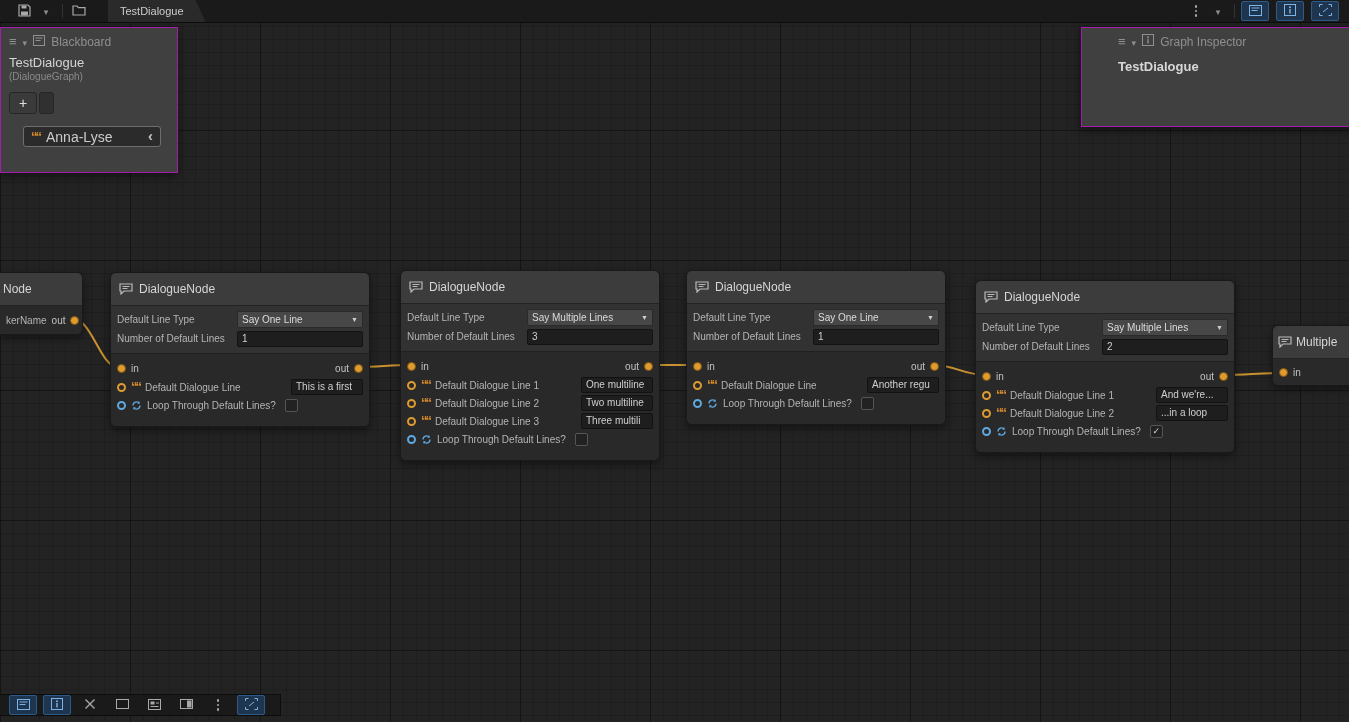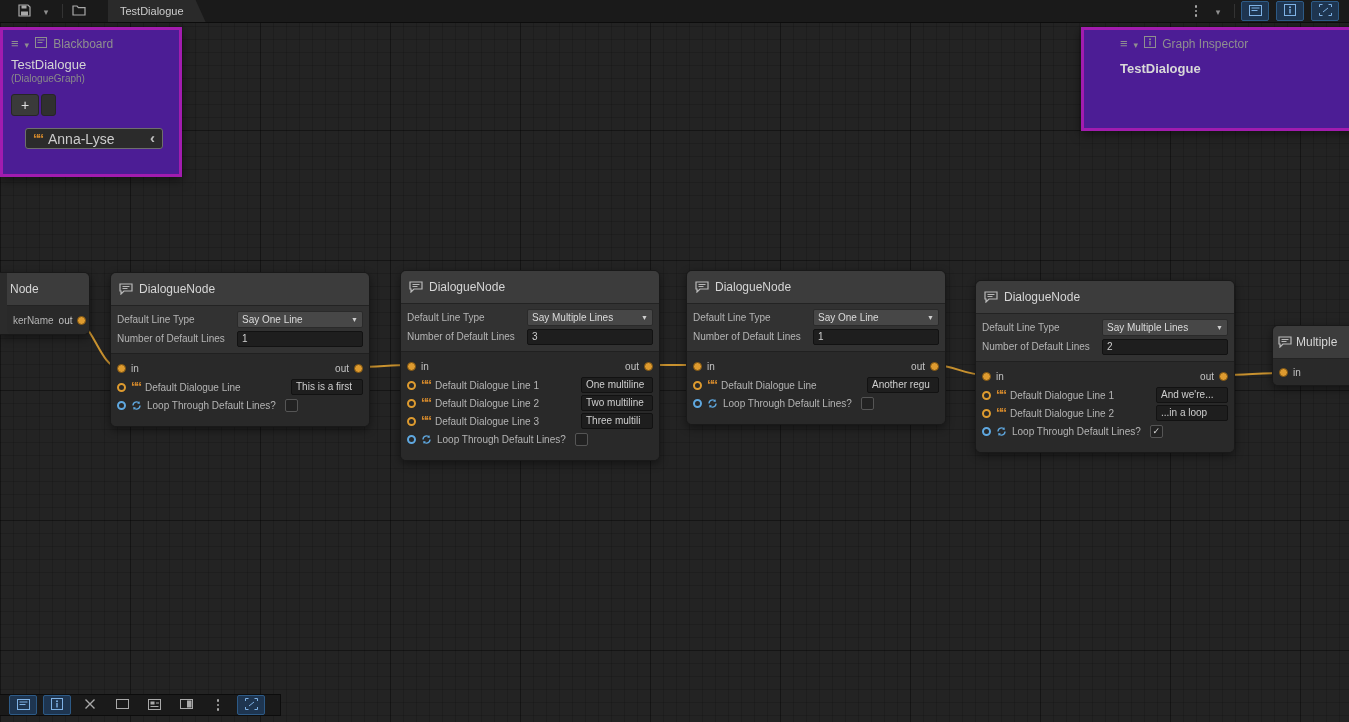--- a/index.html
+++ b/index.html
@@ -49,21 +49,21 @@
         display:flex;align-items:center;justify-content:center;color:#d8d8d8;font-size:9px;
         line-height:11px;margin-left:4px;cursor:pointer;flex:none;}
   .node-icon svg{display:block;}
   
   .node.cut-left{border-left:none;border-top-left-radius:0;border-bottom-left-radius:0;}
   .node.cut-left .node-title{border-top-left-radius:0;padding-left:3px;}
   .simple-row{display:flex;justify-content:space-between;align-items:center;height:28px;padding:0 6px;
         background:#292929;border-radius:0 0 5px 5px;}
   .simple-row .left,.simple-row .right{display:flex;align-items:center;}
   
-  .panel{position:absolute;z-index:5;background:#4c1d95;border:3px solid #a21caf;box-shadow:0 3px 10px rgba(0,0,0,.5);}
+  .panel{position:absolute;z-index:5;background:#404040;border:1px solid #a21caf;box-shadow:0 3px 10px rgba(0,0,0,.5);}
   .panel-header{display:flex;align-items:center;gap:6px;padding:6px 8px 4px;color:#8f8f8f;font-size:12px;}
   .hamburger-glyph::before{content:"\2261";font-size:13px;color:#8f8f8f;}
   .tri-down::before{content:"\25BE";font-size:9px;color:#8f8f8f;}
   .bb-graphname{padding:2px 8px 0;color:#d4d4d4;font-size:13px;}
   .bb-graphtype{padding:1px 8px 6px;color:#8a8a8a;font-size:10px;}
   .bb-addrow{display:flex;gap:2px;padding:4px 8px 6px;}
   .bb-add{width:26px;height:20px;background:#3a3a3a;border:1px solid #262626;border-radius:3px;
         color:#e0e0e0;font-size:14px;display:flex;align-items:center;justify-content:center;cursor:pointer;}
   .bb-add-dd{width:13px;height:20px;background:#303030;border:1px solid #262626;border-radius:3px;cursor:pointer;}
   .bb-pill{display:flex;align-items:center;gap:6px;margin:6px 8px 10px 22px;width:138px;height:21px;
@@ -97,21 +97,21 @@
   <div class="canvas"></div>
 
   <svg class="edges" width="1349" height="722">
     <path class="edge" d="M71.5,318 C 92,318 100,367 118,367"></path>
     <path class="edge" d="M358,367 C 378,367 390,365 410,365"></path>
     <path class="edge" d="M648,365 C 668,365 676,365 696,365"></path>
     <path class="edge" d="M934,365 C 954,365 964,375 985,375"></path>
     <path class="edge" d="M1223,375 C 1245,375 1260,373 1282,373"></path>
   </svg>
 
-  <div class="node cut-left" style="left:0;top:272px;width:82px;padding-left:7px;">
+  <div class="node cut-left" style="left:0;top:272px;width:82px;">
     <div class="node-title">
       <span class="node-title-text">Node</span>
     </div>
     <div class="simple-row">
       <span class="left">
           <span class="prop-label">kerName</span>
         </span>
       <span class="right">
           <span class="port-label">out</span>
           <span class="port filled"></span>

